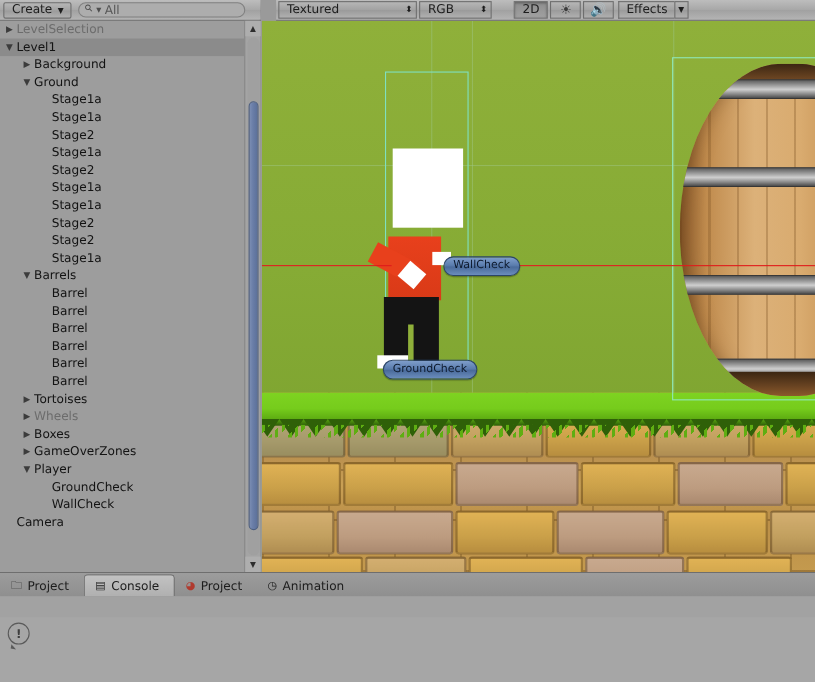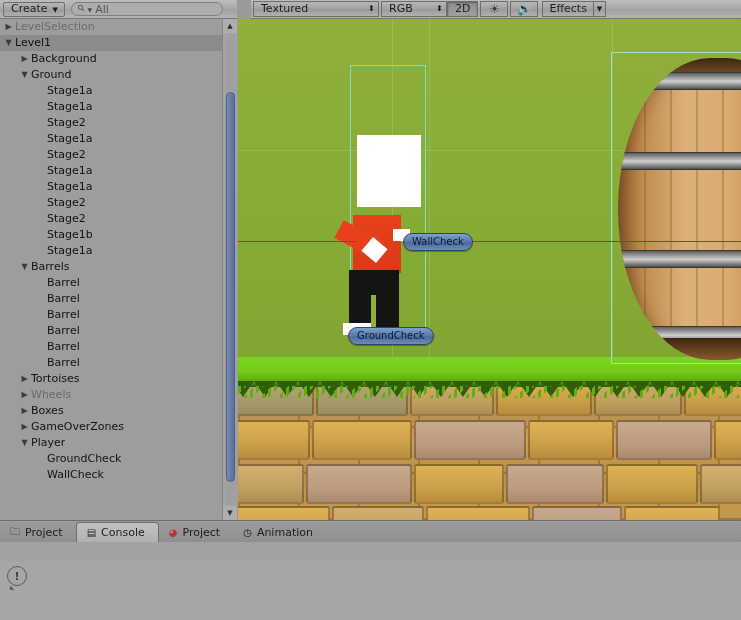--- a/index.html
+++ b/index.html
@@ -117,21 +117,21 @@
     box-sizing:border-box;
     z-index:5;
   }
   .tb-popup{
     height:16px;margin-left:2px;padding:0 4px 0 7px;
     display:flex;align-items:center;justify-content:space-between;
     min-width:60px;
   }
   .tb-popup .plabel{flex:1;text-align:left;}
   .tb-popup .pcaret{font-size:8px;margin-left:8px;letter-spacing:-1px;}
-  .tb-toggle{height:16px;margin-left:0;padding:0 7px;min-width:22px;}
+  .tb-toggle{height:16px;margin-left:20px;padding:0 7px;min-width:22px;}
   .tb-icon{height:16px;margin-left:2px;width:28px;}
   .tb-split{height:16px;margin-left:4px;display:flex;}
   .tb-split .main{padding:0 6px;border-right:none;}
   .tb-split .arrow{width:13px;font-size:7px;}
 
   #scene-canvas{
     position:absolute;left:0;top:19px;width:503px;height:501px;
     overflow:hidden;
     background:linear-gradient(to bottom,#8fb03a 0%,#86ab35 45%,#7fa531 72%,#86ad33 100%);
   }
@@ -383,24 +383,20 @@
         <div class="hrow" style="padding-left: 35px;">
           <span class="tri none">▶</span>
           <span class="hlabel">Stage2</span>
         </div>
         <div class="hrow" style="padding-left: 35px;">
           <span class="tri none">▶</span>
           <span class="hlabel">Stage2</span>
         </div>
         <div class="hrow" style="padding-left: 35px;">
           <span class="tri none">▶</span>
-          <span class="hlabel">Stage1b</span>
-        </div>
-        <div class="hrow" style="padding-left: 35px;">
-          <span class="tri none">▶</span>
           <span class="hlabel">Stage1a</span>
         </div>
         <div class="hrow" style="padding-left: 19px;">
           <span class="tri">▼</span>
           <span class="hlabel">Barrels</span>
         </div>
         <div class="hrow" style="padding-left: 35px;">
           <span class="tri none">▶</span>
           <span class="hlabel">Barrel</span>
         </div>
@@ -444,20 +440,24 @@
           <span class="tri">▼</span>
           <span class="hlabel">Player</span>
         </div>
         <div class="hrow" style="padding-left: 35px;">
           <span class="tri none">▶</span>
           <span class="hlabel">GroundCheck</span>
         </div>
         <div class="hrow" style="padding-left: 35px;">
           <span class="tri none">▶</span>
           <span class="hlabel">WallCheck</span>
+        </div>
+        <div class="hrow" style="padding-left: 3px;">
+          <span class="tri none">▶</span>
+          <span class="hlabel">Camera</span>
         </div>
       </div>
 
     <div id="hier-scroll">
       <div class="sb-arrow" id="sb-up">▲</div>
       <div id="sb-track">
         <div id="sb-thumb" style="top:58px;height:390px;"></div>
       </div>
       <div class="sb-arrow" id="sb-down">▼</div>
     </div>

